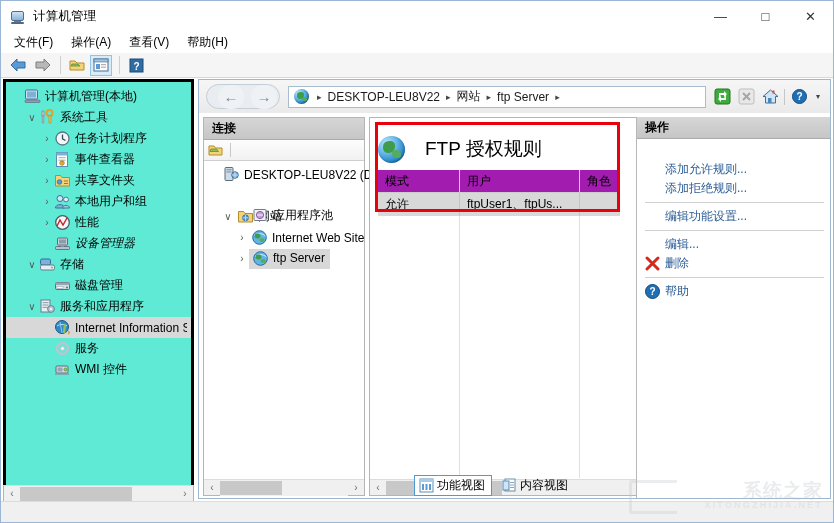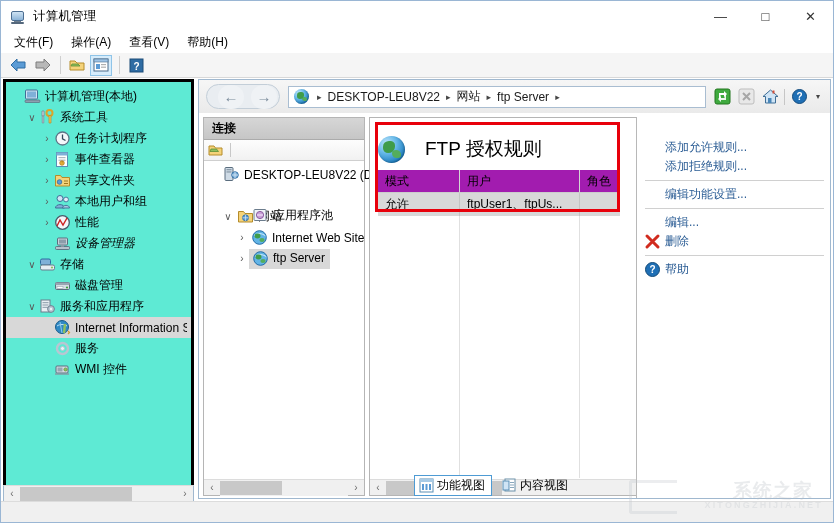--- a/index.html
+++ b/index.html
@@ -225,21 +225,21 @@
     display: flex; align-items: center;
   }
 
   
   .watermark {
     position: absolute; right: 4px; bottom: 2px;
     width: 200px; height: 42px; opacity: .30; pointer-events: none;
     z-index: 30;
   }
   .wm-text {
-    position: absolute; right: 16px; top: 0px;
+    position: absolute; right: 6px; top: 0px;
     font-size: 19px; font-weight: bold; color: #b9bec4; letter-spacing: 1px;
   }
   .wm-sub {
     position: absolute; right: 6px; top: 22px;
     font-size: 9px; font-weight: bold; color: #c2c7cc; letter-spacing: 2.2px;
   }
   .wm-logo {
     position: absolute; left: 0; top: 2px; width: 48px; height: 34px;
     border: 3px solid #c2c7cc; border-right: none; border-radius: 3px 0 0 3px;
   }
@@ -659,20 +659,21 @@
       <div class="hscroll">
         <div class="hs-arrow">‹</div>
         <div class="hs-track">
           <div class="hs-thumb" style="left:0;width:116px;"></div>
         </div>
         <div class="hs-arrow">›</div>
       </div>
     </div>
 
     <div class="actions">
+      <div class="act-hdr">操作</div>
       <div class="act-list" id="act-root">
           <div class="act-item">
             <span class="aicon"></span>
             <span class="alabel">添加允许规则...</span>
           </div>
           <div class="act-item">
             <span class="aicon"></span>
             <span class="alabel">添加拒绝规则...</span>
           </div>
           <div class="act-div"></div>

